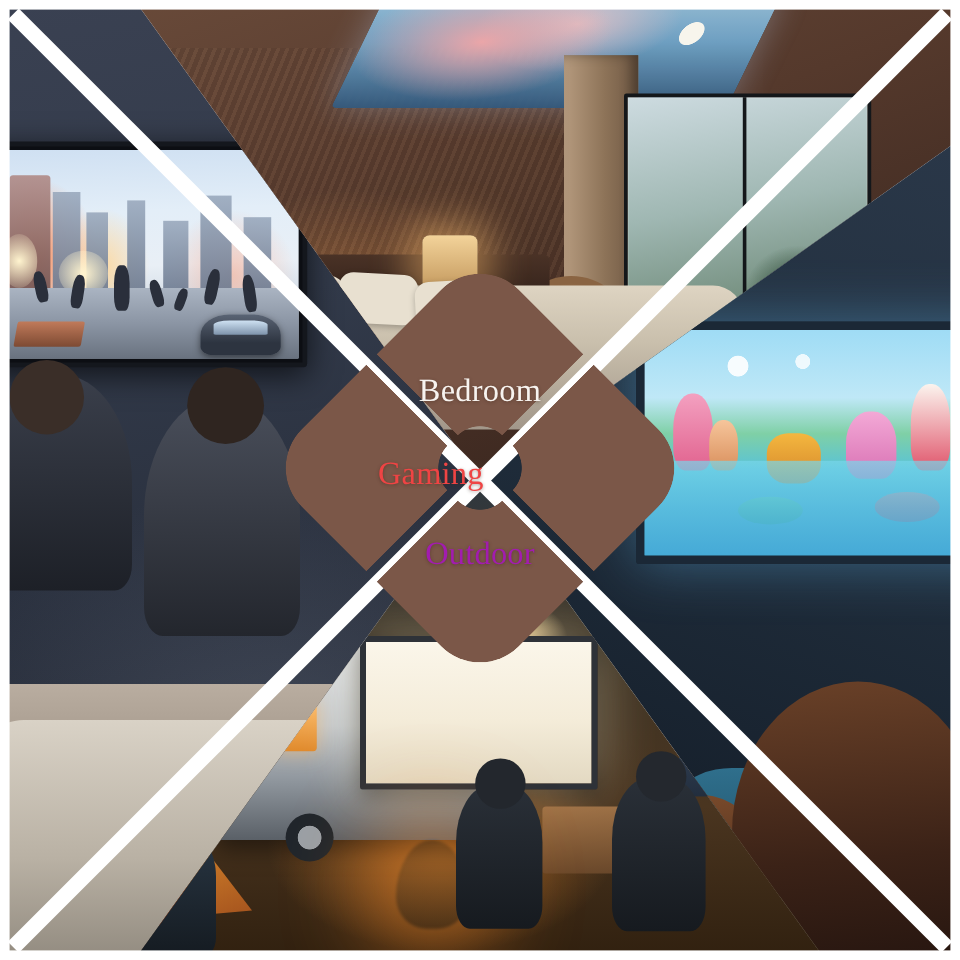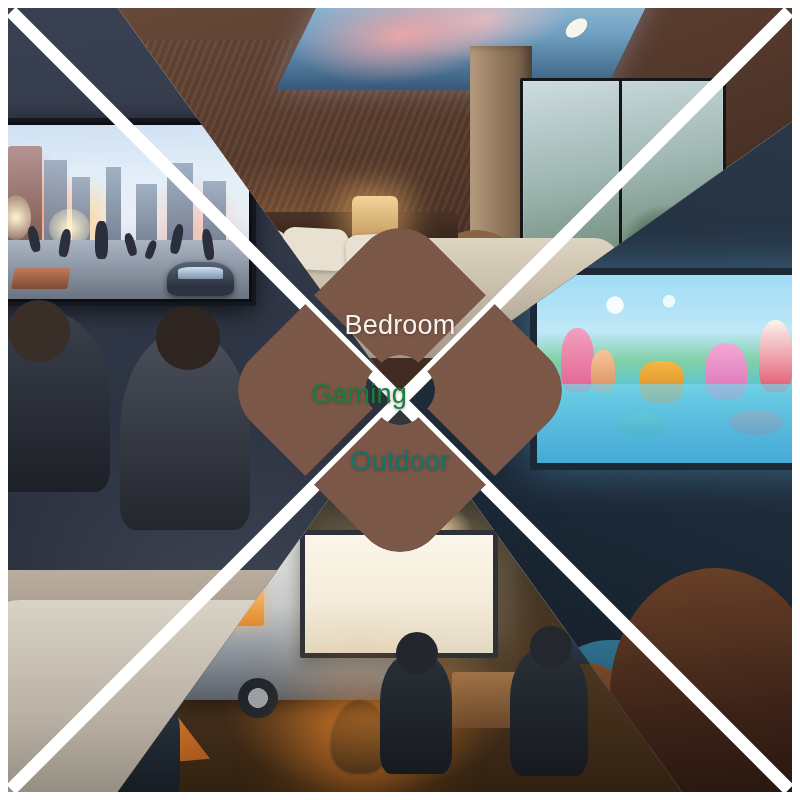--- a/index.html
+++ b/index.html
@@ -8,20 +8,21 @@
     font-family:"Liberation Sans","DejaVu Sans",sans-serif;
     -webkit-font-smoothing:antialiased;
   }
 
   #collage{
     position:relative;
     width:800px;height:800px;
     overflow:hidden;
     background:#ffffff;
     box-sizing:border-box;
+    font-family:Liberation Serif, serif;
   }
 
   
   .quad{position:absolute;inset:0;overflow:hidden;}
 
   
   .q-gaming{
     clip-path:polygon(0 0, 112px 0, 400px 400px, 112px 800px, 0 800px);
   }
   .gaming-room{
@@ -414,20 +415,20 @@
   <div class="badge">
     <div class="tile-wrap">
       <div class="tile t-nw" style="background: rgb(123, 87, 72);"></div>
       <div class="tile t-ne" style="background: rgb(123, 87, 72);"></div>
       <div class="tile t-sw" style="background: rgb(123, 87, 72);"></div>
       <div class="tile t-se" style="background: rgb(123, 87, 72);"></div>
     </div>
 
     <div class="badge-label lb-bedroom" style="color: rgb(247, 243, 239);">Bedroom</div>
 
-    <div class="badge-label lb-gaming" style="color: #15803d;">Gaming</div>
-
-
-    <div class="badge-label lb-outdoor" style="color: #0f766e;">Outdoor</div>
+    <div class="badge-label lb-gaming" style="color: #ef4444;">Gaming</div>
+
+
+    <div class="badge-label lb-outdoor" style="color: #a21caf;">Outdoor</div>
   </div>
 
   <div class="frame" style="border-color: rgb(255, 255, 255);"></div>
 </div>
 
 </body></html>

